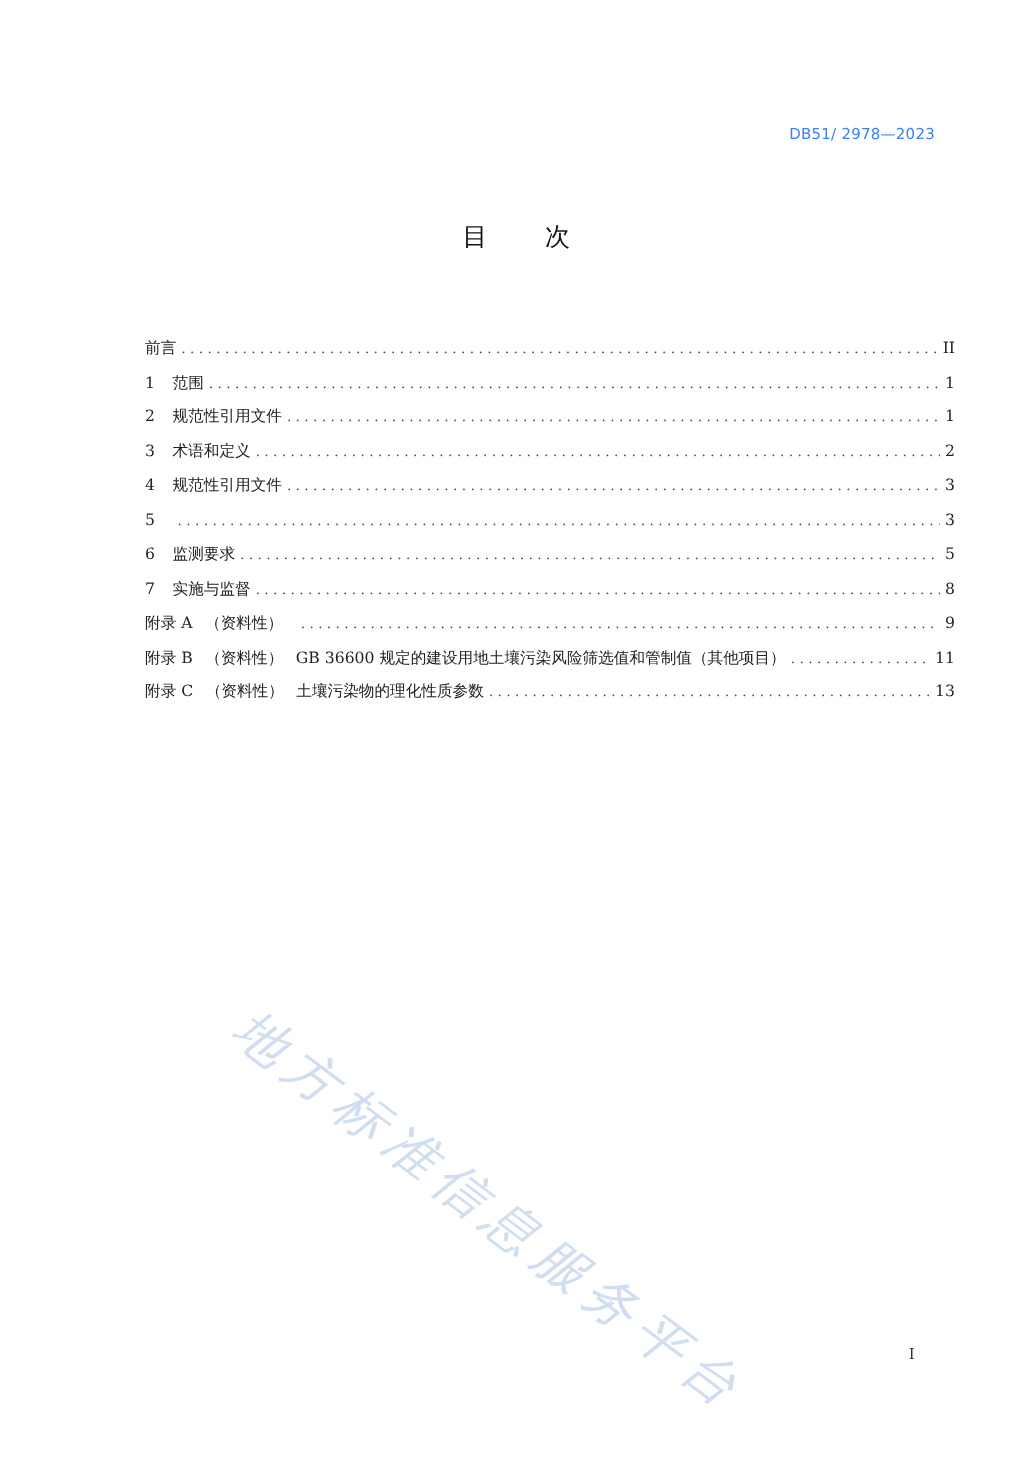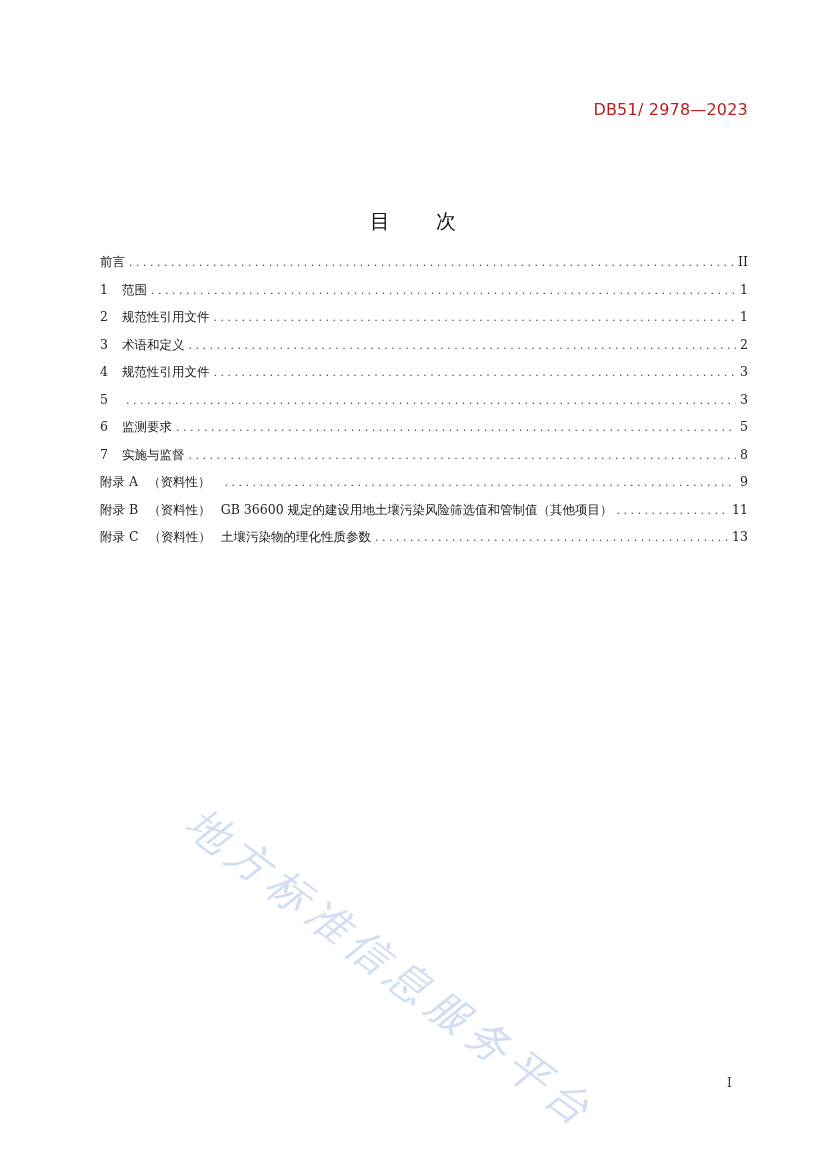--- a/index.html
+++ b/index.html
@@ -13,46 +13,45 @@
       position: relative;
       overflow: hidden;
       font-family: "DejaVu Serif", "Liberation Serif", serif;
       color: #222222;
     }
     .doc-code {
       position: absolute;
       top: 100px;
       right: 78px;
       font-family: "DejaVu Sans", "Liberation Sans", sans-serif;
-      font-size: 16px;
+      font-size: 12px;
       letter-spacing: 0.2px;
-      color: #b91c1c;
+      color: #3b82f6;
     }
     .toc-title {
       position: absolute;
       top: 176px;
       left: 0;
       width: 100%;
       text-align: center;
       font-family: "DejaVu Sans", "Liberation Sans", sans-serif;
       font-size: 20px;
       color: #111111;
       letter-spacing: 0;
-      margin-top: 32px;
     }
     .toc-title .gap {
       display: inline-block;
       width: 46px;
     }
     .toc-list {
       position: absolute;
       top: 252px;
       left: 100px;
       width: 648px;
-      margin: 0;
+      margin: 16px;
       padding: 0;
       list-style: none;
     }
     .toc-row {
       display: flex;
       align-items: baseline;
       height: 27.5px;
       font-size: 12.5px;
       line-height: 20px;
       cursor: pointer;

